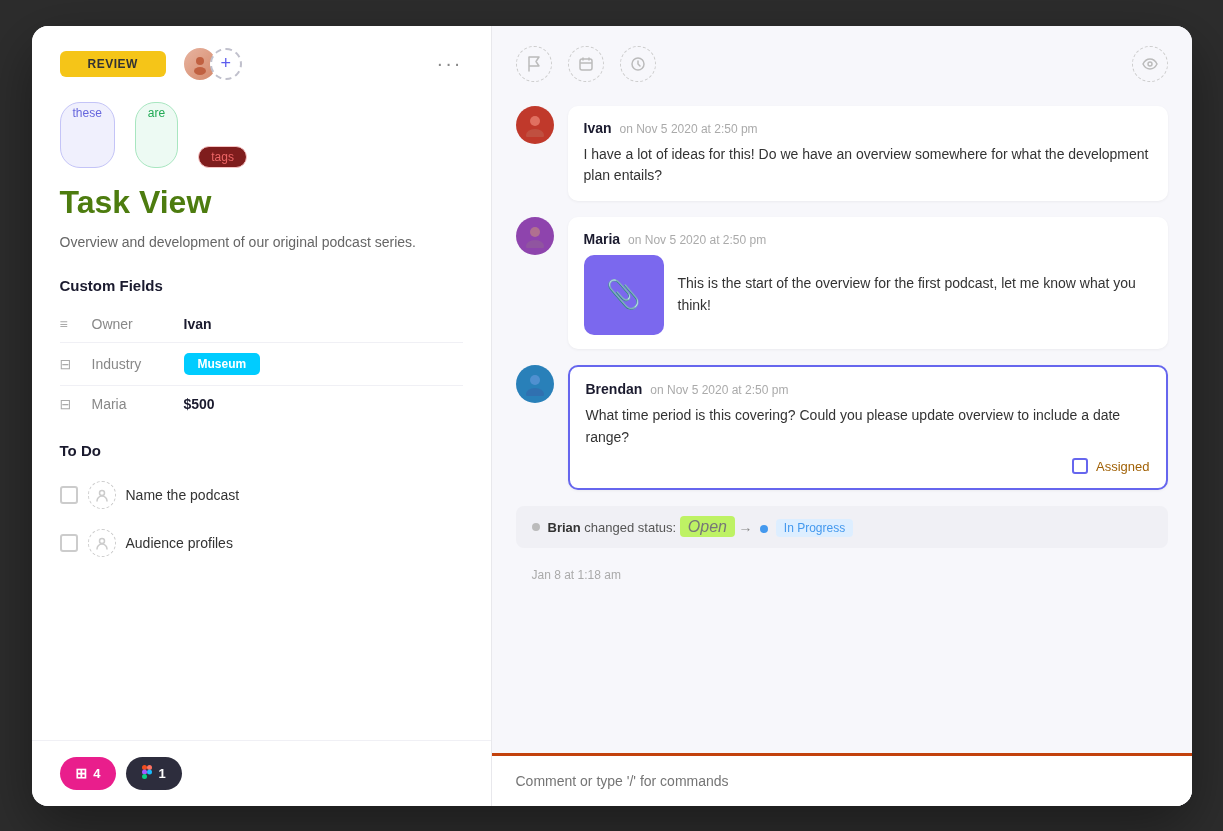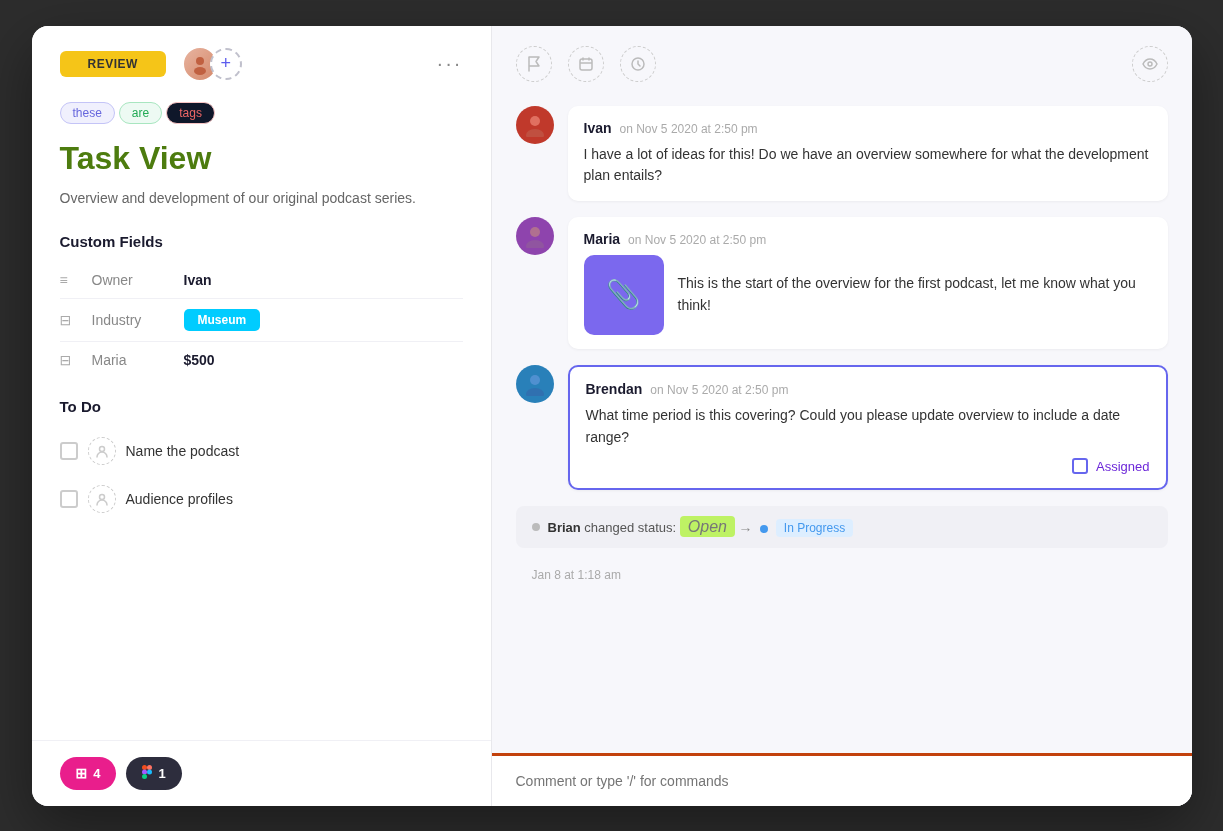--- a/index.html
+++ b/index.html
@@ -79,33 +79,33 @@
     }
     .more-menu {
       margin-left: auto;
       color: #888;
       font-size: 20px;
       cursor: pointer;
       letter-spacing: 2px;
     }
     .tags-row {
       display: flex;
-      gap: 4px;
+      gap: 20px;
       padding: 4px 28px 12px;
     }
     .tag {
       padding: 3px 12px;
       border-radius: 20px;
       font-size: 12px;
       font-weight: 500;
       border: 1px solid;
     }
     .tag-these { color: #6666dd; border-color: #c4c4f7; background: #f0f0fd; }
     .tag-are { color: #22aa55; border-color: #a8e6c0; background: #edfaf3; }
-    .tag-tags { color: #ee6666; border-color: #f7c4c4; background: #0f172a; }
+    .tag-tags { color: #ee6666; border-color: #f7c4c4; background: #7f1d1d; margin-top: 44px; }
     .task-title {
       font-size: 32px;
       font-weight: 700;
       color: #4d7c0f;
       padding: 4px 28px 10px;
     }
     .task-desc {
       font-size: 14px;
       color: #666;
       line-height: 1.6;
@@ -321,21 +321,21 @@
       margin-top: 10px;
     }
     .assigned-checkbox {
       width: 16px;
       height: 16px;
       border: 2px solid #6666ee;
       border-radius: 3px;
     }
     .assigned-label {
       font-size: 13px;
-      color: #6d28d9;
+      color: #a16207;
       font-weight: 500;
     }
     .status-change {
       display: flex;
       align-items: center;
       gap: 8px;
       padding: 12px 16px;
       background: #f0f0f5;
       border-radius: 8px;
       margin: 0 0;

